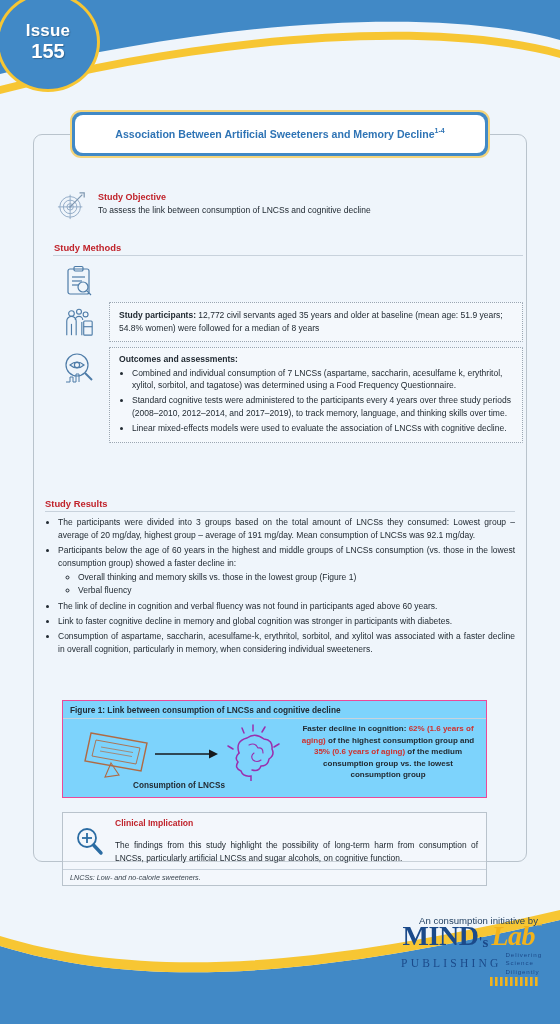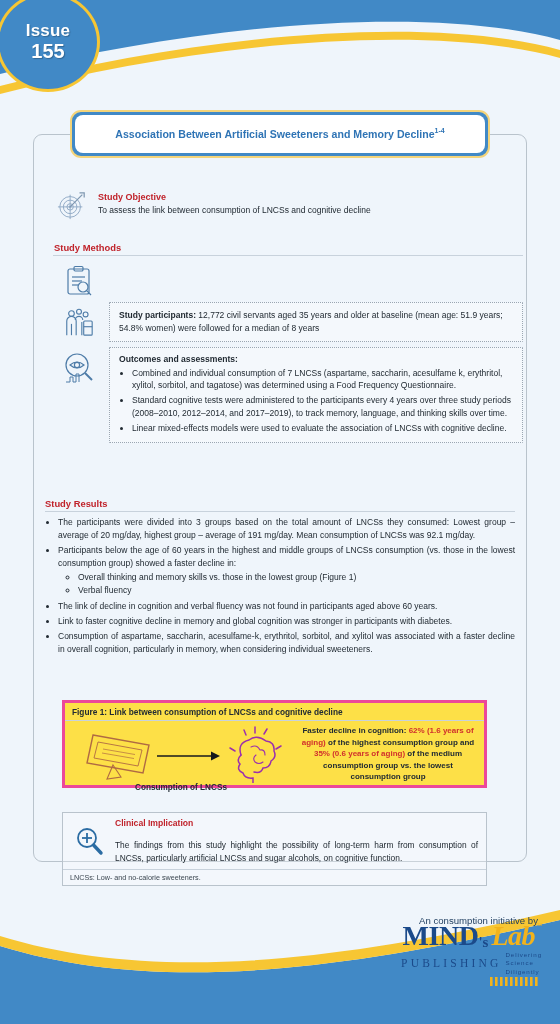--- a/index.html
+++ b/index.html
@@ -93,22 +93,22 @@
 
   
   .results { position: absolute; left: 45px; top: 498px; width: 470px; }
   .results ul { margin: 3px 0 0 13px; }
   .results li { margin-bottom: 2.5px; text-align: justify; }
   .results ul ul { margin: 1px 0 1px 20px; list-style-type: circle; }
   .results ul ul li { text-align: left; margin-bottom: 1px; }
 
   
   .figure {
-    position: absolute; left: 62px; top: 700px; width: 425px; height: 88px;
-    border: 3px solid #ec4899; background: #fde047;
+    position: absolute; left: 62px; top: 700px; width: 425px; height: 98px;
+    border: 1px solid #ec4899; background: #7dd3fc;
   }
   .fig-cap { font-size: 8.3px; font-weight: bold; color: #222b33;
     padding: 4px 7px 3px; border-bottom: 1px solid #c8d2dc; }
   .fig-body { display: flex; height: 76px; }
   .fig-left { width: 232px; position: relative; padding-top: 4px; }
   .fig-left-label { position: absolute; bottom: 5px; width: 100%;
     text-align: center; font-size: 8.2px; font-weight: bold; color: #222b33; }
   .fig-right { flex: 1; padding: 4px 7px 0 2px; font-size: 8px;
     line-height: 1.45; color: #222b33; text-align: center; font-weight: bold; }
   .hl { color: #d0312d; }
@@ -117,21 +117,21 @@
   .clinical {
     position: absolute; left: 62px; top: 812px; width: 425px;
     border: 1px solid #b9c3cc; background: rgba(255,255,255,.25);
   }
   .cl-main { display: flex; gap: 5px; padding: 5px 8px 5px 5px; }
   .cl-icon { width: 42px; flex: 0 0 42px; display: flex;
     justify-content: center; align-items: center; }
   .cl-title { color: #c0232b; font-weight: bold; font-size: 8.6px; margin-bottom: 11px; }
   .cl-body { font-size: 8.4px; line-height: 1.5; color: #222b33; text-align: justify; }
   .cl-foot { border-top: 1px solid #c8d2dc; padding: 3px 7px;
-    font-size: 7.2px; color: #3b4650; }
+    font-size: 7.2px; font-style: italic; color: #3b4650; }
 
   
   .footer-wave { position: absolute; left: 0; bottom: 0; width: 560px; height: 200px; }
   .credit { position: absolute; right: 22px; bottom: 98px;
     font-size: 9.6px; color: #1b3a5c; }
   .logo { position: absolute; right: 18px; bottom: 38px;
     display: flex; flex-direction: column; align-items: flex-end; }
   .logo-row1 { display: flex; align-items: flex-end; line-height: 1; }
   .lg-mind { font-family: "Liberation Serif", serif; font-weight: bold;
     font-size: 28px; color: #1b4a8a; letter-spacing: -.5px; }

